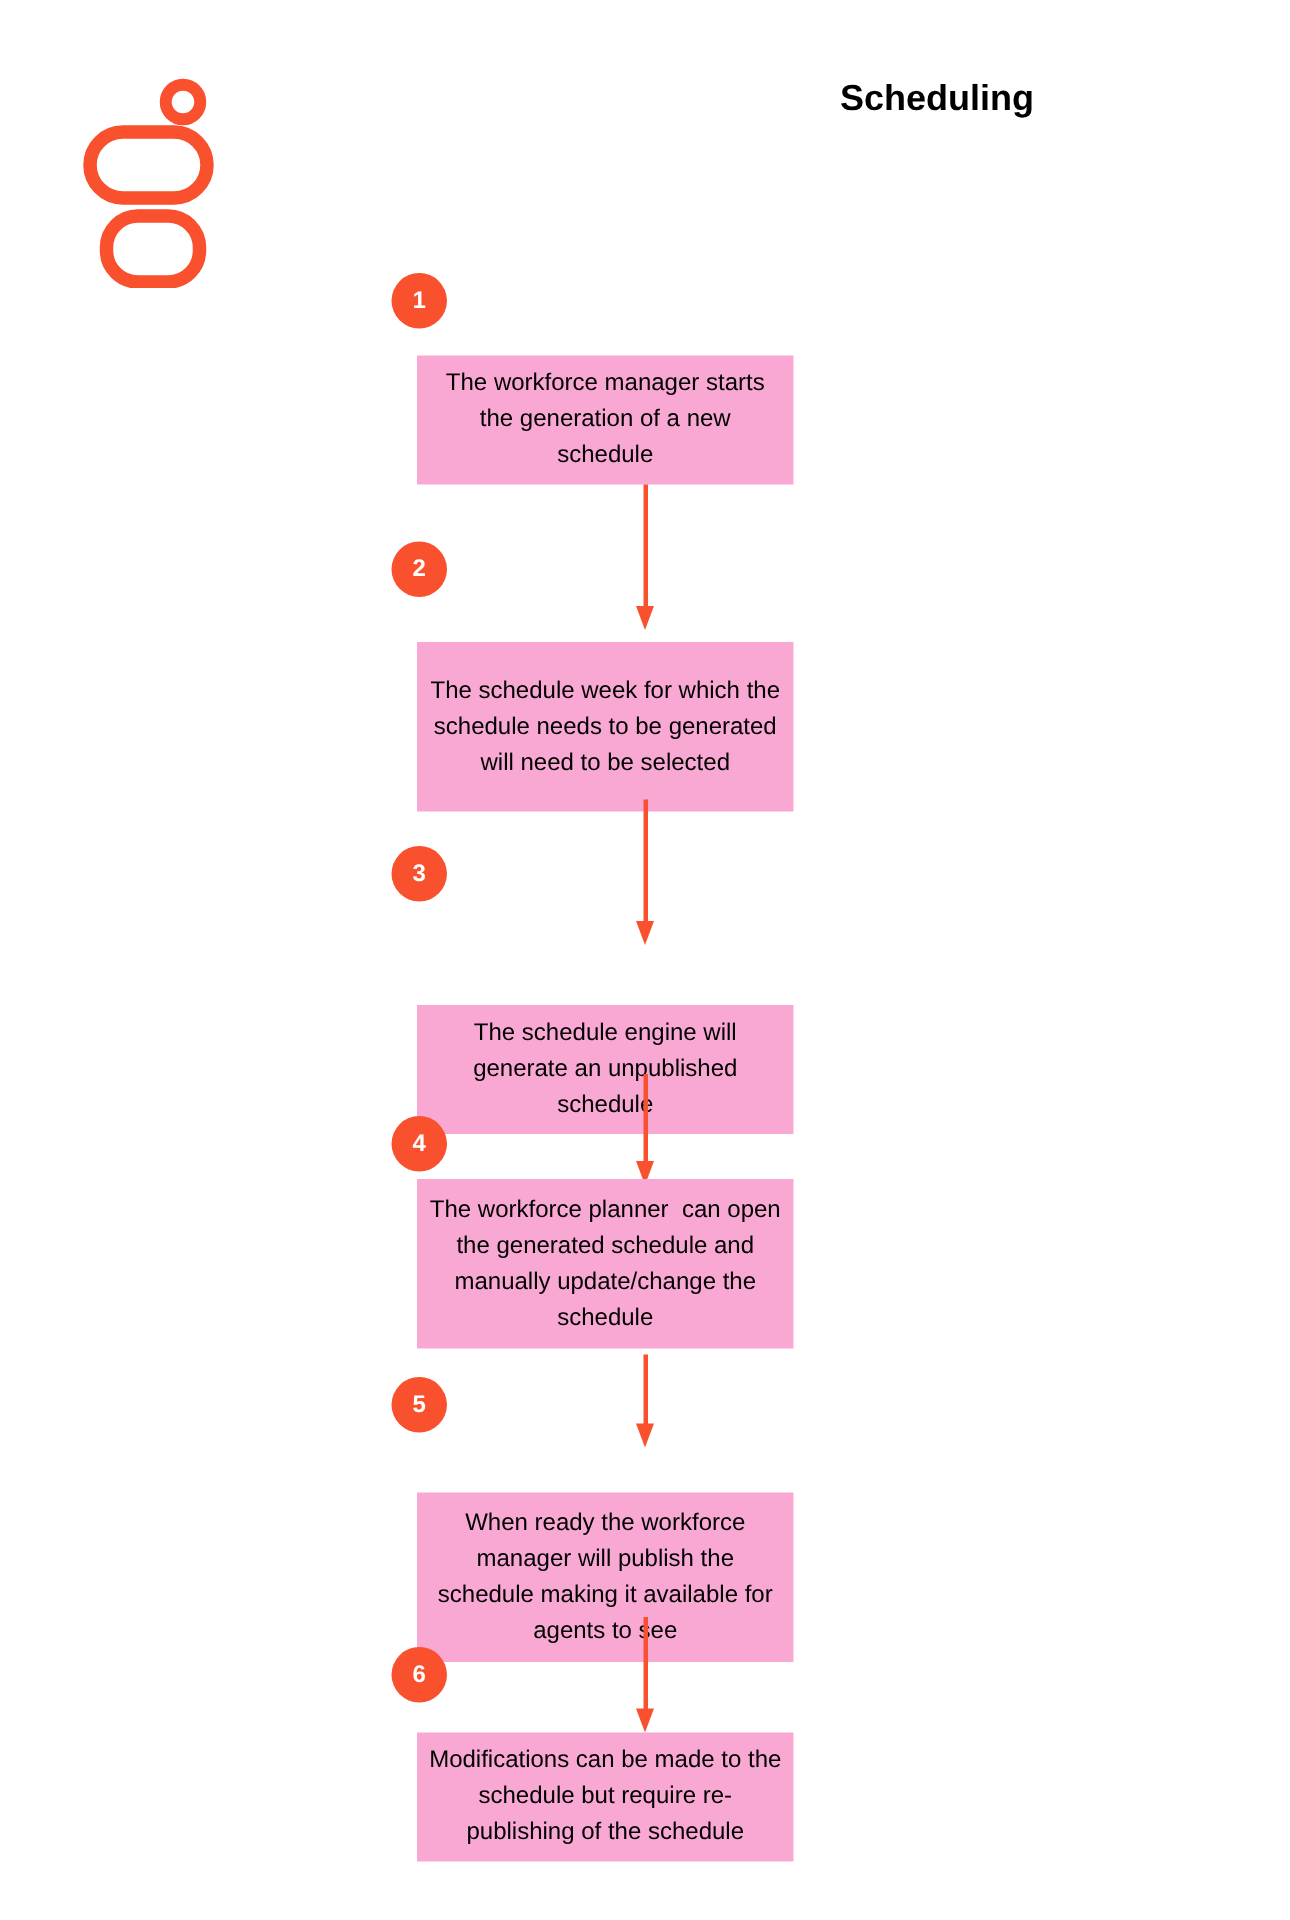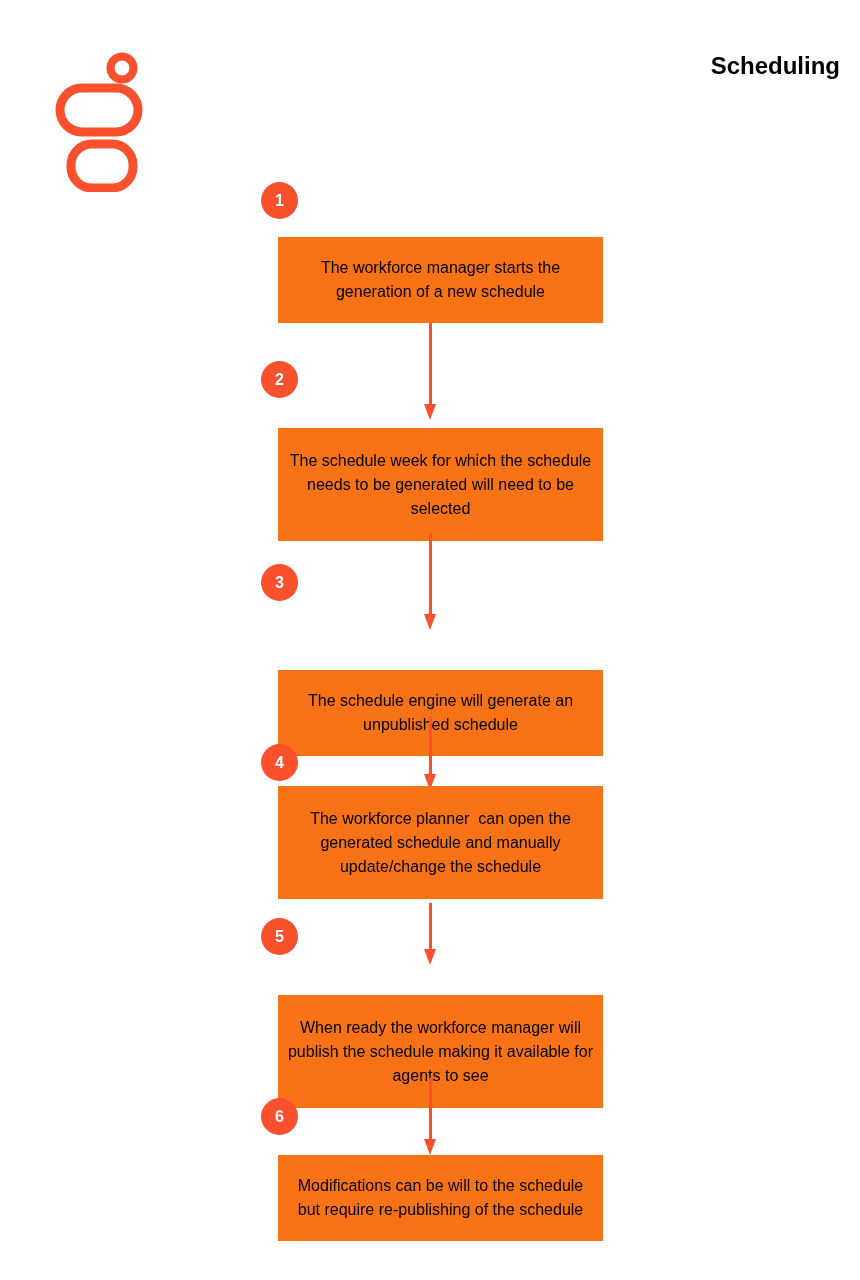--- a/index.html
+++ b/index.html
@@ -25,21 +25,21 @@
     height: 140px;
   }
   #brand-logo svg { display: block; }
 
   
   #page-title {
     position: absolute;
     left: 560px;
     top: 52px;
     width: 280px;
-    text-align: right;
+    text-align: left;
     font-size: 24px;
     font-weight: bold;
     color: #000000;
     letter-spacing: 0px;
   }
 
   
   #flow {
     position: absolute;
     left: 0;
@@ -62,22 +62,22 @@
     font-size: 16px;
     font-weight: bold;
     display: flex;
     align-items: center;
     justify-content: center;
     line-height: 1;
   }
   .step-box {
     position: absolute;
     left: 278px;
-    width: 325px;
-    background: #f97316;
+    width: 251px;
+    background: #f9a8d4;
     color: #000000;
     font-size: 16px;
     line-height: 24px;
     text-align: center;
     display: flex;
     align-items: center;
     justify-content: center;
     padding: 4px 8px;
     white-space: pre-wrap;
   }
@@ -156,15 +156,15 @@
     <div class="step" style="top: 0px;">
       <div class="step-badge" style="left: 261px; top: 918px;">5</div>
       <div class="step-box" style="top: 995px; height: 113px;">When ready the workforce manager will publish the schedule making it available for agents to see</div>
       <div class="connector" style="top: 1078px; height: 77px;">
         <div class="shaft" style="height: 63px;"></div>
         <div class="head"></div>
       </div>
     </div>
     <div class="step" style="top: 0px;">
       <div class="step-badge" style="left: 261px; top: 1098px;">6</div>
-      <div class="step-box" style="top: 1155px; height: 86px;">Modifications can be will to the schedule but require re-publishing of the schedule</div>
+      <div class="step-box" style="top: 1155px; height: 86px;">Modifications can be made to the schedule but require re-publishing of the schedule</div>
     </div>
   </div>
 
 </body></html>

